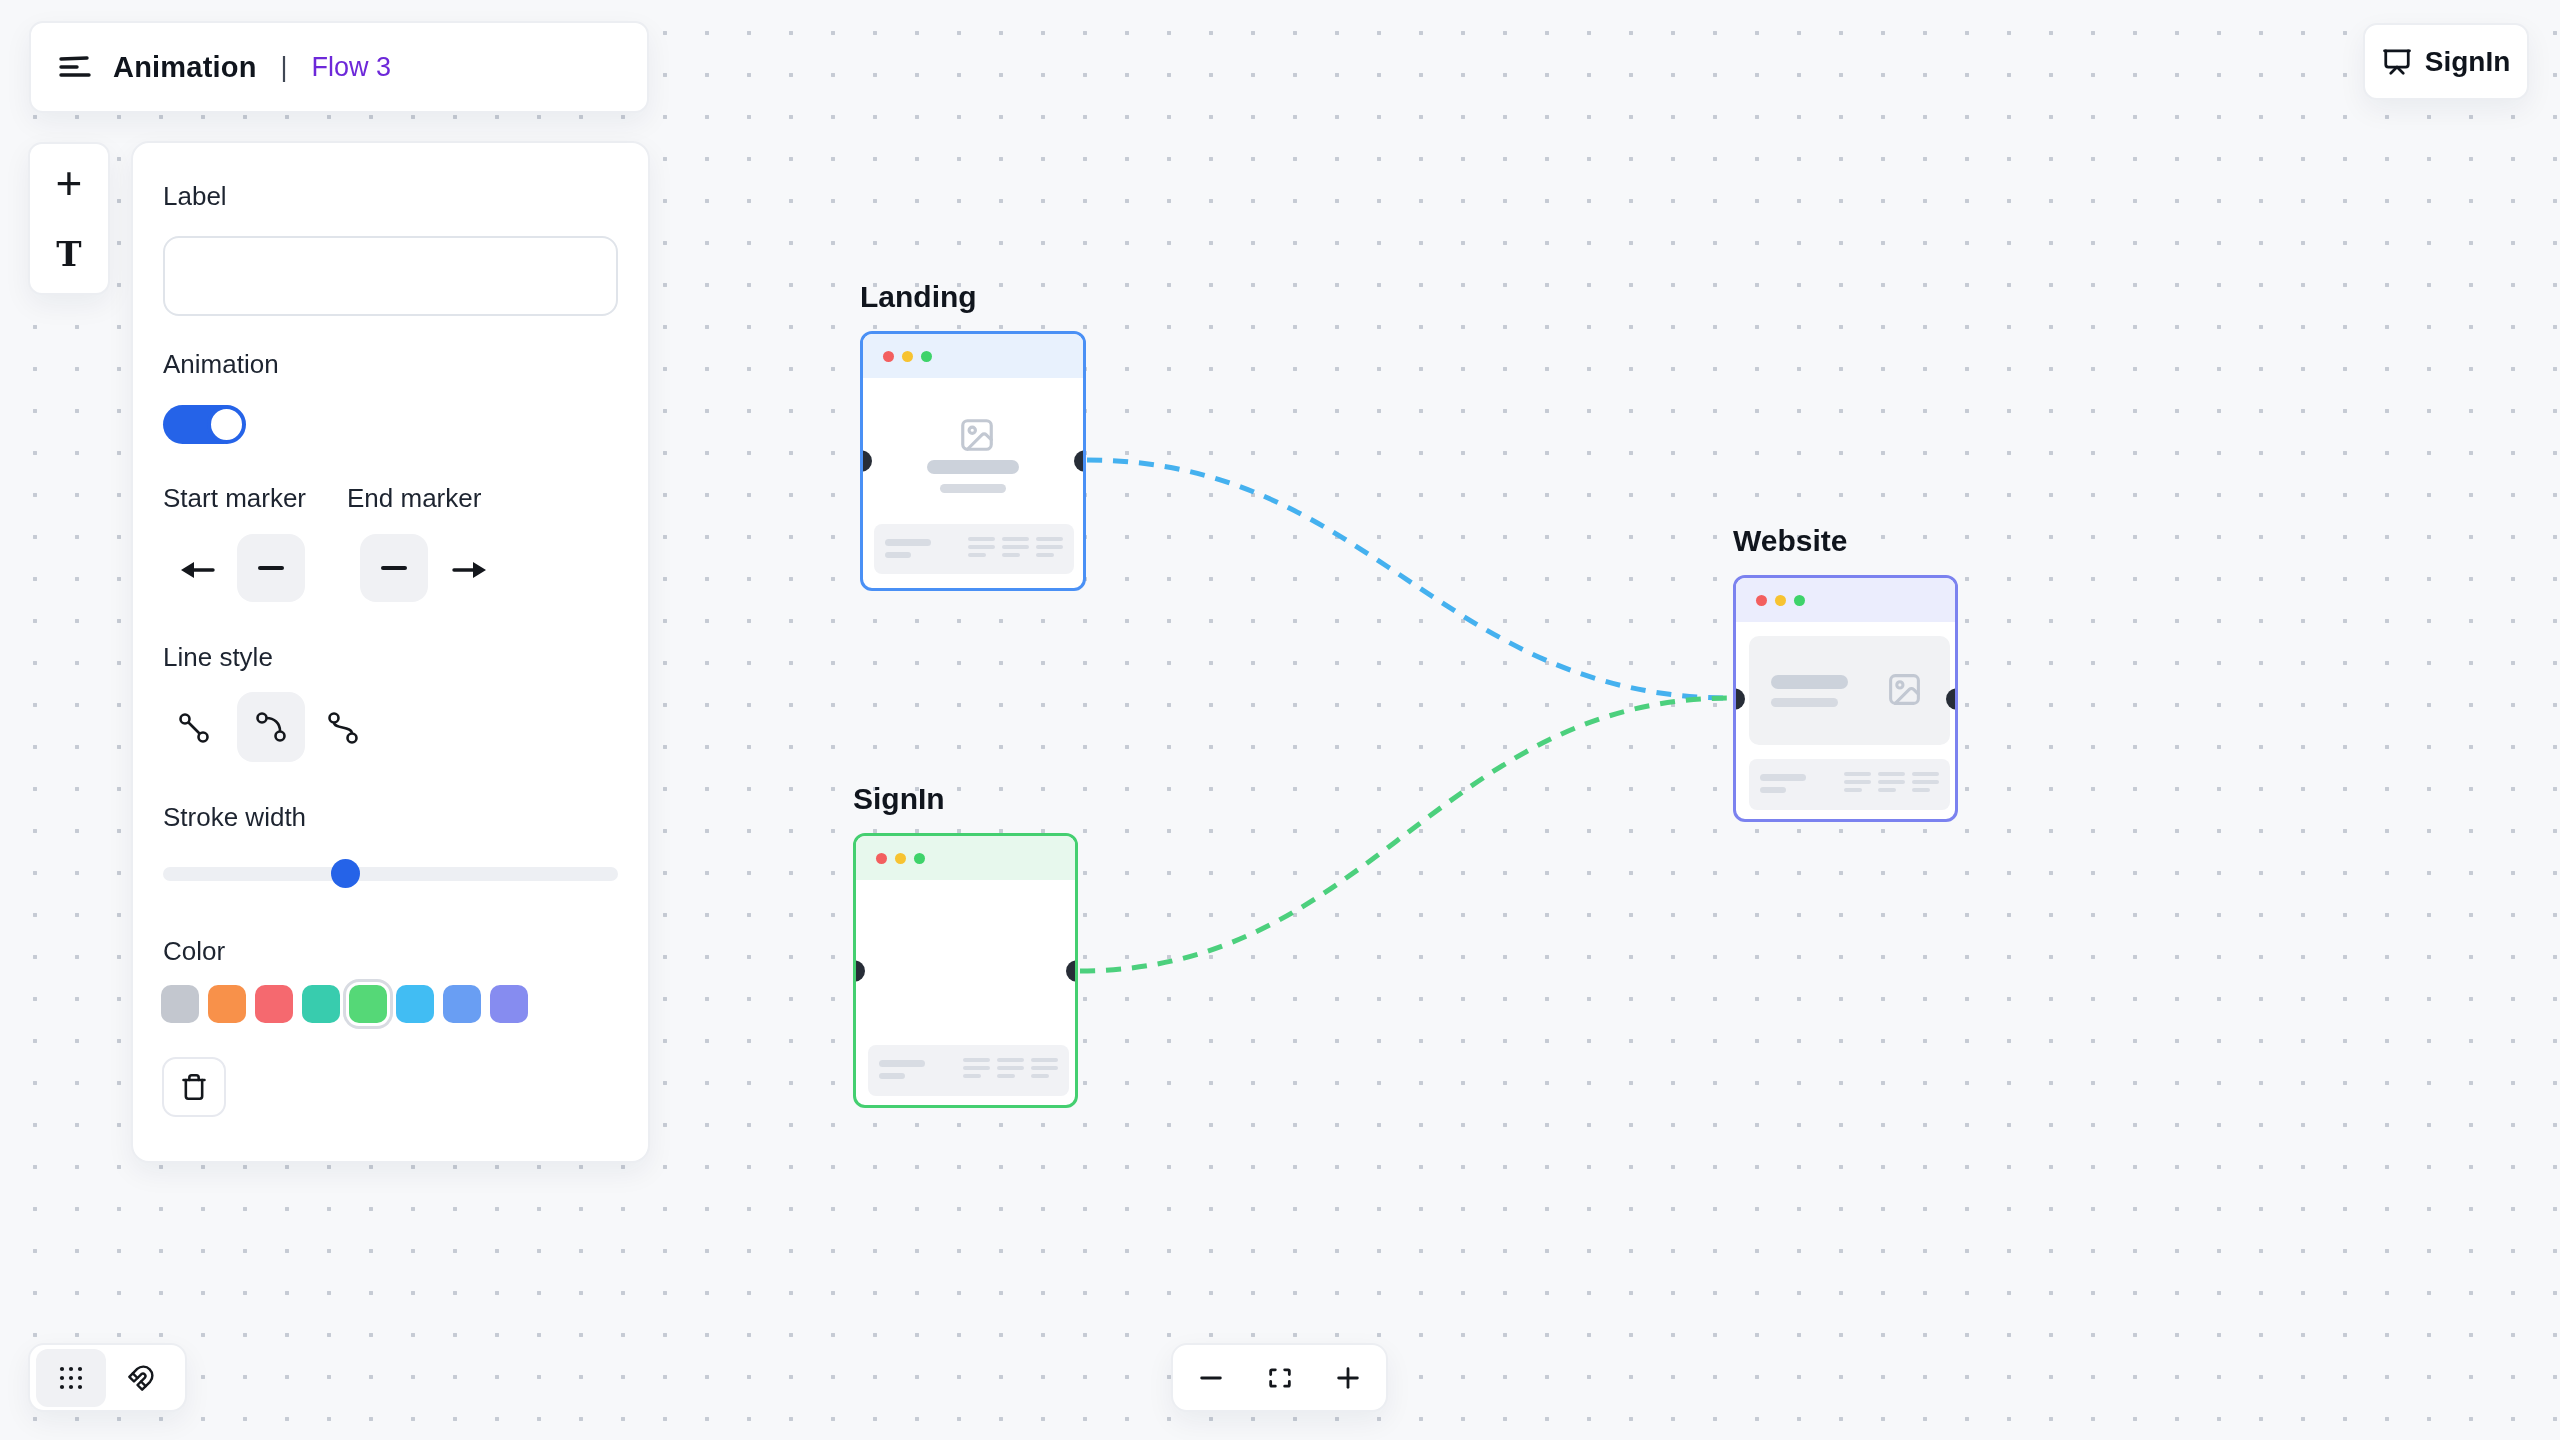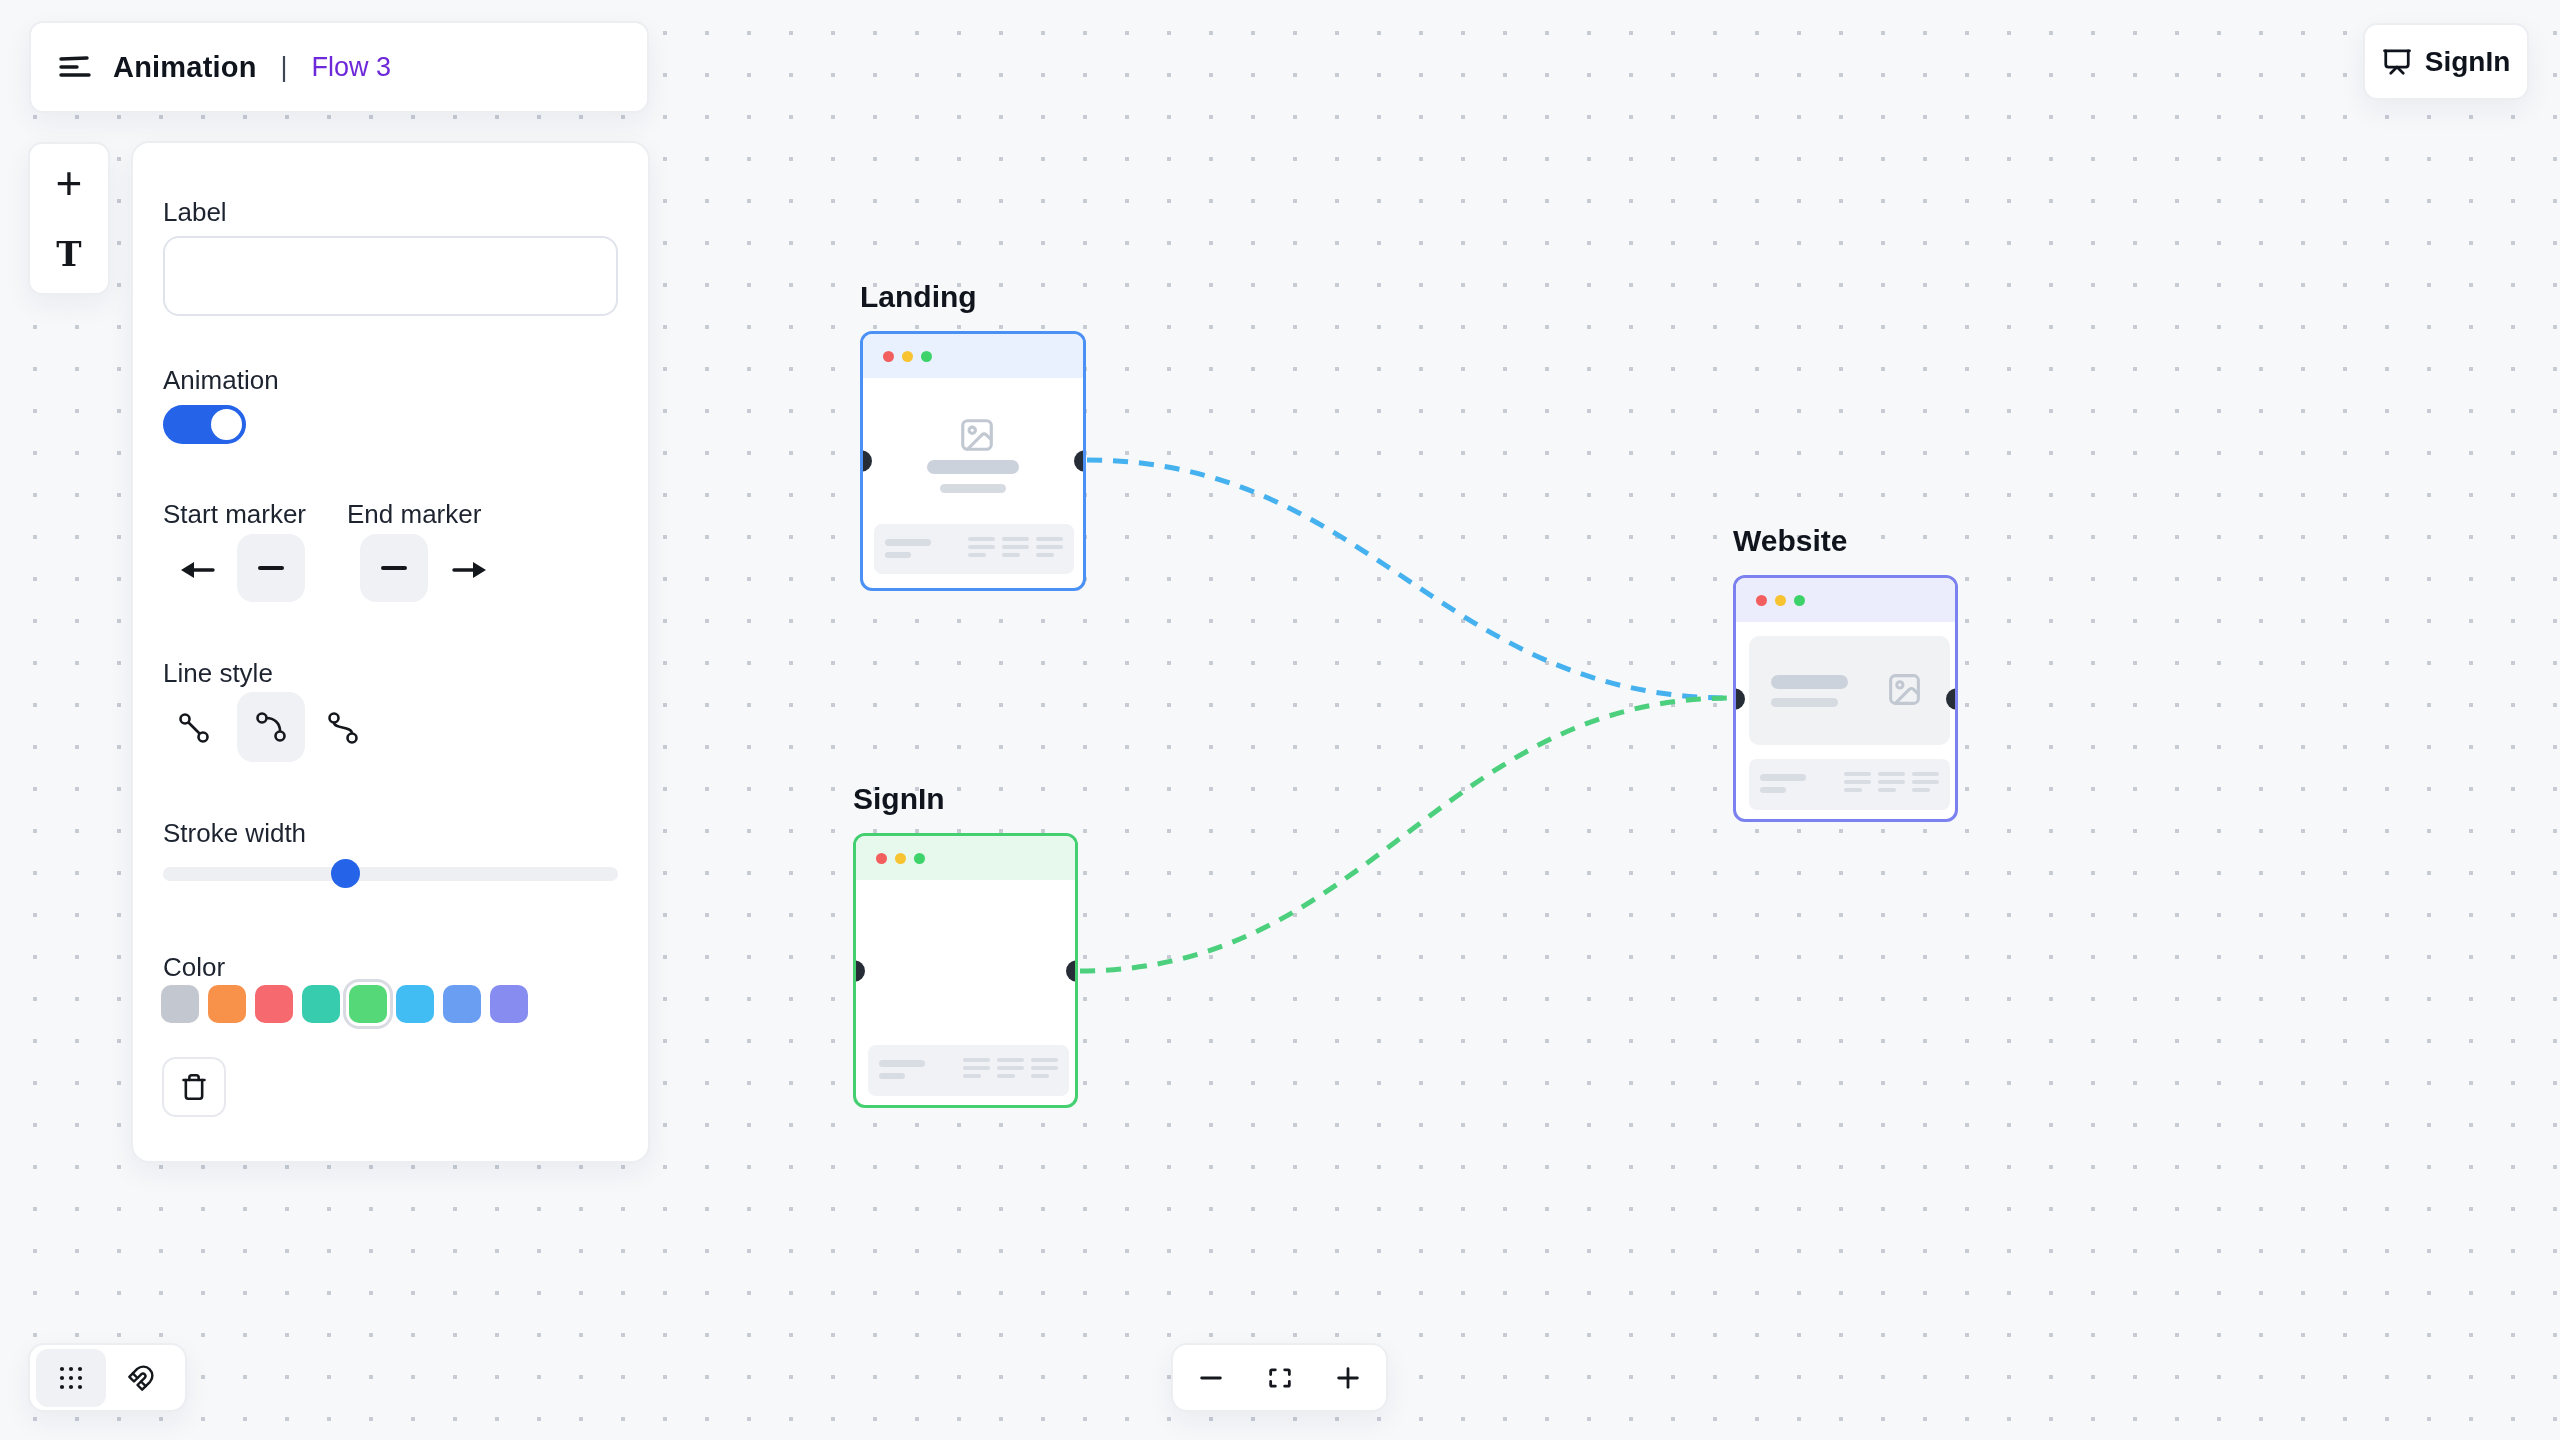--- a/index.html
+++ b/index.html
@@ -27,21 +27,21 @@
   .left-toolbar { position:absolute; left:28px; top:142px; width:82px; height:153px;
     display:flex; flex-direction:column; align-items:center; justify-content:space-evenly; z-index:6; }
   .tool-btn { width:70px; height:64px; display:flex; align-items:center; justify-content:center;
     border-radius:12px; cursor:pointer; }
   .tool-add { font-size:46px; font-weight:300; color:#14171c; line-height:1; }
   .tool-text { font-family:"DejaVu Serif", serif; font-size:34px; font-weight:600; color:#14171c; }
 
   
   .panel { position:absolute; left:131px; top:141px; width:519px; height:1022px;
     border-radius:18px; z-index:5; }
-  .panel .sec-title { position:absolute; left:30px; font-size:26px; font-weight:500; color:#1d2430;margin-top:16px; }
+  .panel .sec-title { position:absolute; left:30px; font-size:26px; font-weight:500; color:#1d2430; }
   .label-input { position:absolute; left:30px; top:93px; width:455px; height:80px;
     border:2px solid #e0e4ea; border-radius:16px; background:#fff; font-size:26px; color:#1d2430;
     padding:0 20px; outline:none; }
   .toggle { position:absolute; left:30px; top:262px; width:80px; height:39px; border-radius:20px;
     background:#c9ced8; cursor:pointer; }
   .toggle.on { background:#2563e8; }
   .toggle .knob { position:absolute; top:0px; right:-3px; width:39px; height:39px; border-radius:50%;
     background:#fff; border:4px solid #2563e8; }
   .opt-btn { position:absolute; display:flex; align-items:center; justify-content:center;
     border-radius:16px; cursor:pointer; }

